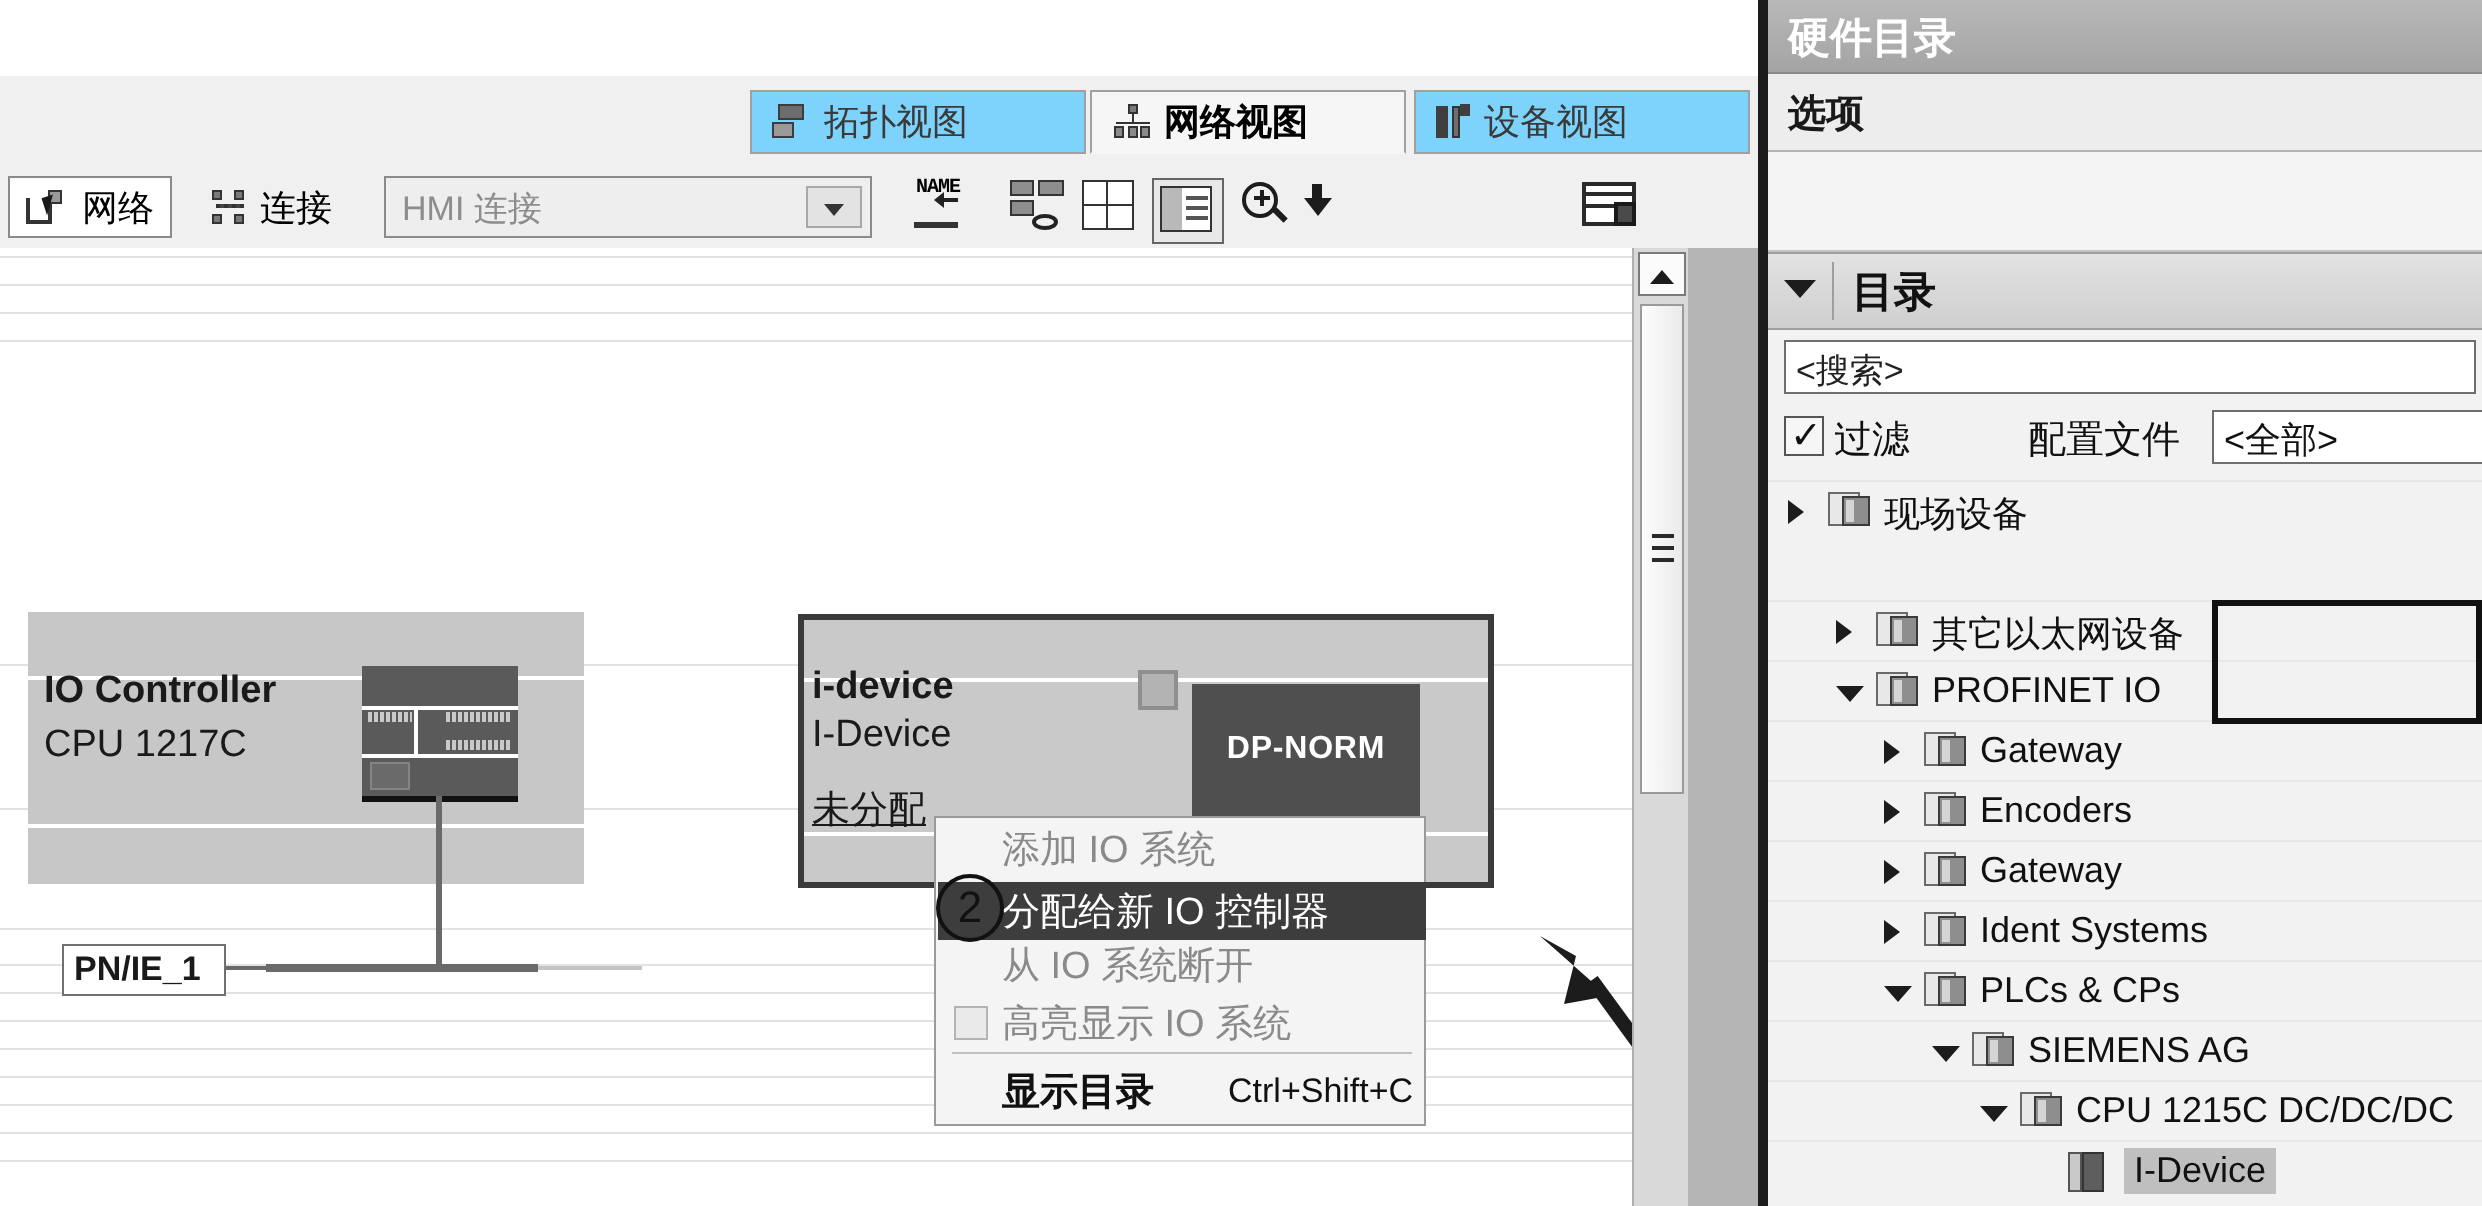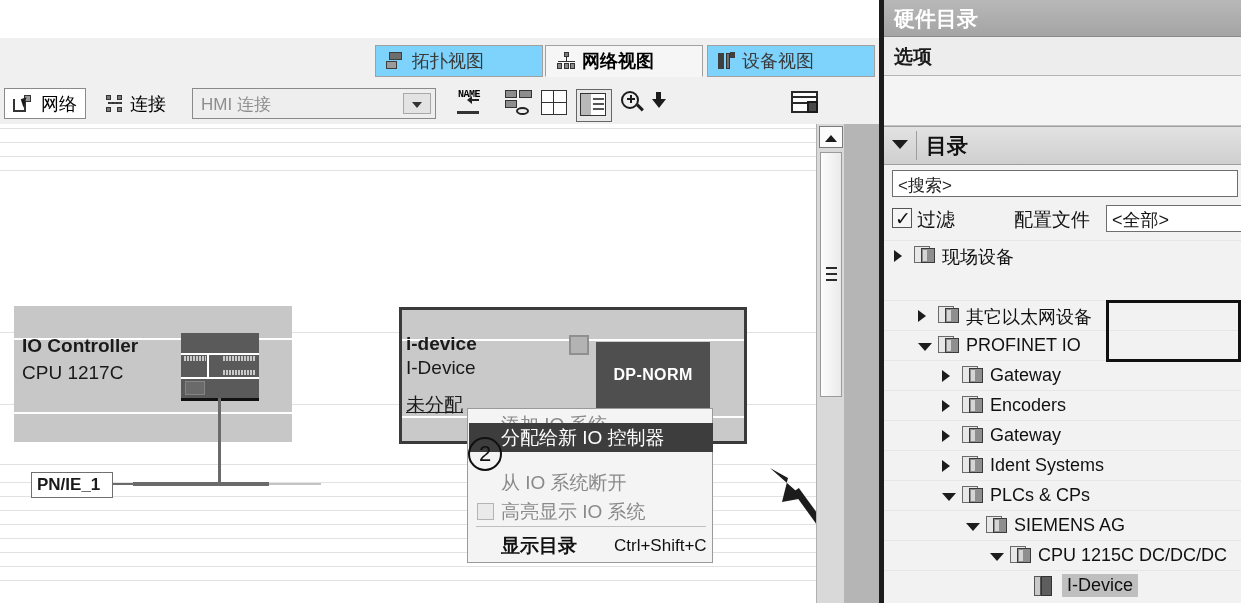--- a/index.html
+++ b/index.html
@@ -165,21 +165,21 @@
   #pnie-box{position:absolute;left:31px;top:348px;width:82px;height:26px;background:#ffffff;border:1px solid #707070;box-sizing:border-box;}
   #pnie-box .t{position:absolute;left:5px;top:2px;font-size:17px;font-weight:bold;color:#1a1a1a;white-space:nowrap;}
   #subnet-connect{position:absolute;left:113px;top:359px;width:22px;height:2px;background:#6a6a6a;}
 
   
   #ctxmenu{position:absolute;left:467px;top:284px;width:246px;height:155px;background:#f4f4f4;border:1px solid #9a9a9a;box-sizing:border-box;}
   .mi{position:absolute;left:1px;width:244px;height:29px;display:flex;align-items:center;cursor:pointer;}
   .mi .lb{font-size:19px;white-space:nowrap;}
   #mi-add{top:1px;}
   #mi-add .lb{margin-left:32px;color:#8a8a8a;}
-  #mi-assign{top:14px;background:#3d3d3d;}
+  #mi-assign{top:32px;background:#3d3d3d;}
   #mi-assign .lb{margin-left:32px;color:#ffffff;}
   #mi-disconnect{top:59px;}
   #mi-disconnect .lb{margin-left:32px;color:#8a8a8a;}
   #mi-highlight{top:88px;}
   #mi-highlight .cb{position:absolute;left:8px;top:6px;width:17px;height:17px;background:#eaeaea;border:1px solid #b4b4b4;box-sizing:border-box;}
   #mi-highlight .lb{margin-left:32px;color:#8a8a8a;}
   #mi-sep{position:absolute;left:8px;top:117px;width:230px;height:1px;background:#c0c0c0;}
   #mi-catalog{top:122px;}
   #mi-catalog .lb{margin-left:32px;color:#111;font-weight:bold;}
   #mi-catalog .sc{position:absolute;left:145px;font-size:17px;color:#111;font-family:"Liberation Sans",sans-serif;}

